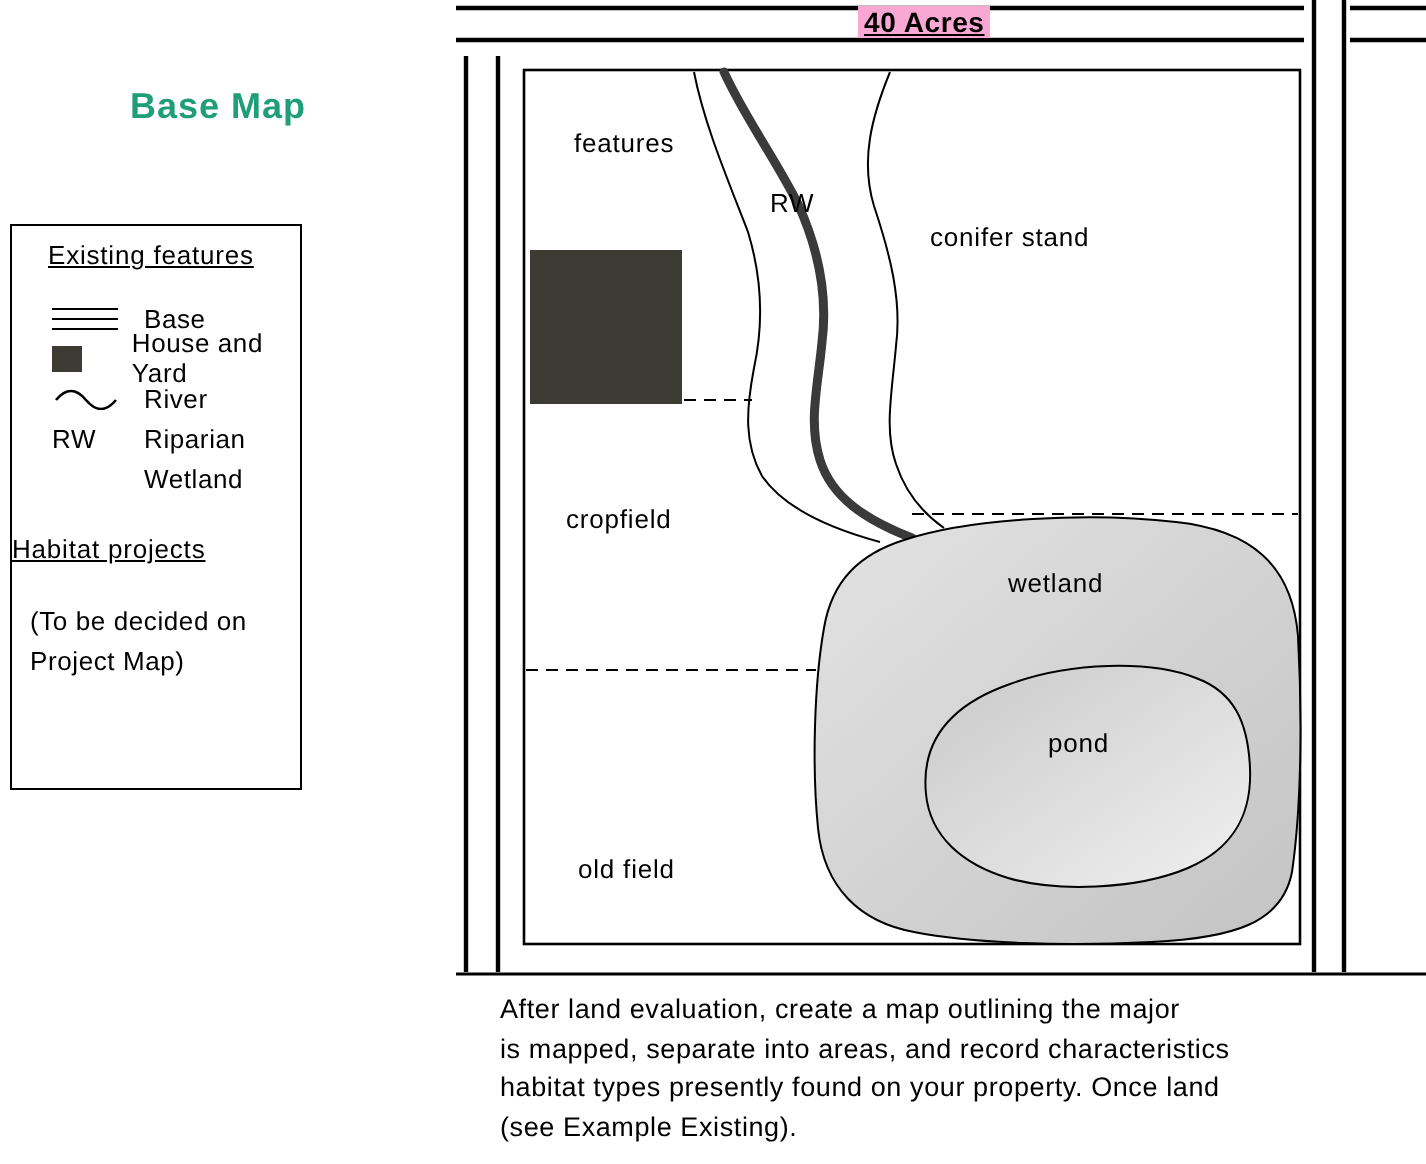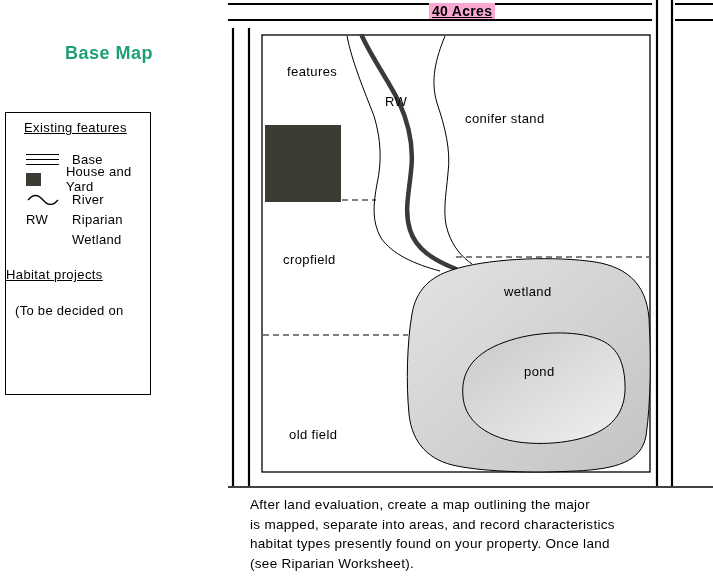--- a/index.html
+++ b/index.html
@@ -112,31 +112,32 @@
     </div>
 
     <div class="legend-row" style="top:118px">
       <span class="sym"></span>
       <span class="lab">Wetland</span>
     </div>
 
     <div class="legend-subheading">Habitat projects</div>
     <div class="legend-note">
       <div>(To be decided on</div>
+      <div>Project Map)</div>
     </div>
   </div>
 
   <div class="map-label" style="left:287px; top:64px;">features</div>
   <div class="map-label" style="left:385px; top:94px;">RW</div>
   <div class="map-label" style="left:465px; top:111px;">conifer stand</div>
   <div class="map-label" style="left:283px; top:252px;">cropfield</div>
   <div class="map-label" style="left:504px; top:284px;">wetland</div>
   <div class="map-label" style="left:524px; top:364px;">pond</div>
   <div class="map-label" style="left:289px; top:427px;text-align:center;">old field</div>
 
   <div class="footer">
     <div>After land evaluation, create a map outlining the major</div>
     <div>is mapped, separate into areas, and record characteristics</div>
     <div>habitat types presently found on your property.  Once land</div>
-    <div>(see Riparian Worksheet).</div>
+    <div>(see Example Existing).</div>
   </div>
 
 </div>
 
 </body></html>

